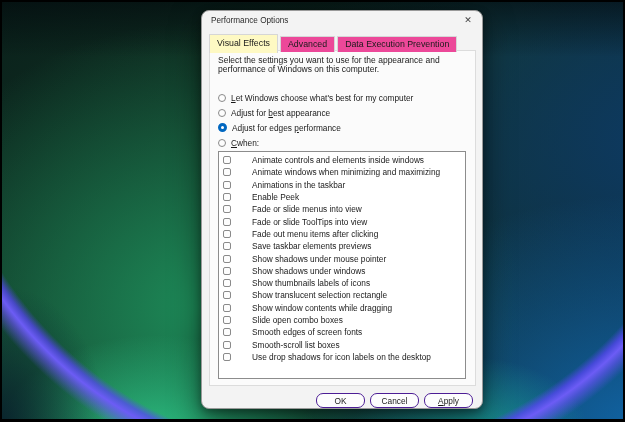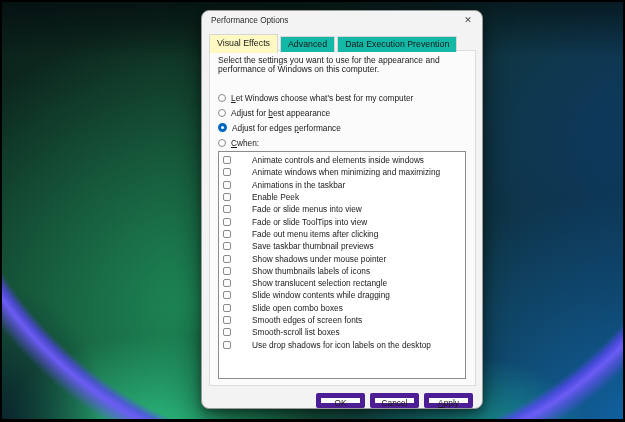--- a/index.html
+++ b/index.html
@@ -21,39 +21,39 @@
   .dialog {
     position:absolute; left:174px; top:10px; width:282px; height:399px;
     background:#f3f3f3; border:1px solid #9a9a9a; border-radius:8px;
     box-shadow:0 12px 30px rgba(0,0,0,0.5), 0 3px 9px rgba(0,0,0,0.35);
     font-size:8.5px; color:#1a1a1a;margin-left:27px;
   }
   .titlebar-title { position:absolute; left:9px; top:5px; font-size:8.2px; color:#2b2b2b; }
   .close-btn { position:absolute; right:6px; top:2px; width:16px; height:14px; text-align:center;
     line-height:14px; font-size:9px; color:#444; cursor:default; }
   .tabs { position:absolute; left:7px; top:23px; display:flex; align-items:flex-end; z-index:3; }
-  .tab { padding:2px 7px 3px 7px; font-size:8.8px; color:#1a1a1a; background:#14b8a6;
+  .tab { padding:2px 7px 3px 7px; font-size:8.8px; color:#1a1a1a; background:#ec4899;
     border:1px solid #d6d6d6; border-bottom:none; margin-right:2px; border-radius:1px 1px 0 0; }
   .tab.active { background:#fef9c3; padding-top:3px; padding-bottom:5px; margin-bottom:-1px; }
   .tabpage { position:absolute; left:7px; top:39px; width:267px; height:336px;
     background:#fbfbfb; border:1px solid #dcdcdc; }
   .desc { position:absolute; left:16px; top:45px; width:258px; line-height:9px; }
   .radios { position:absolute; left:16px; top:79px; display:flex; flex-direction:column; }
   .radio-row { display:flex; align-items:center; height:15px; }
   .radio { width:8px; height:8px; border-radius:50%; border:1px solid #8a8a8a; background:#fdfdfd;
     margin-right:5px; flex:0 0 auto; }
   .radio.selected { border:3px solid #0067c0; background:#fff; width:9px; height:9px; }
   .listbox { position:absolute; left:16px; top:140px; width:248px; height:228px;
     background:#ffffff; border:1px solid #8c8c8c; padding:2px 0 0 4px; overflow:hidden; }
   .check-row { display:flex; align-items:center; height:12.3px;gap:16px; }
   .checkbox { width:8px; height:8px; border:1px solid #8a8a8a; border-radius:2px; background:#fdfdfd;
     margin-right:5px; flex:0 0 auto; }
   .clabel, .rlabel { white-space:nowrap; font-size:8.3px; }
   .footer { position:absolute; right:9px; top:382px; display:flex; gap:5px; }
-  .btn { min-width:49px; height:15px; background:#fdfdfd; border:5px solid #4c1d95; border-radius:2px;
+  .btn { min-width:49px; height:15px; background:#fdfdfd; border:1px solid #4c1d95; border-radius:7px;
     font-family:"Liberation Sans", sans-serif; font-size:8.3px; color:#1a1a1a; text-align:center; padding:0 6px; }
   .key { text-decoration:underline; }
 </style>
 </head>
 <body>
 
 <div class="screen">
   <div class="wallpaper"></div>
 
   <div class="dialog">
@@ -134,42 +134,46 @@
           <span class="clabel">Fade or slide ToolTips into view</span>
         </div>
 
         <div class="check-row">
           <span class="checkbox"></span>
           <span class="clabel">Fade out menu items after clicking</span>
         </div>
 
         <div class="check-row">
           <span class="checkbox"></span>
-          <span class="clabel">Save taskbar thumbnail previews</span>
+          <span class="clabel">Save taskbar elements previews</span>
         </div>
 
         <div class="check-row">
           <span class="checkbox"></span>
           <span class="clabel">Show shadows under mouse pointer</span>
         </div>
 
+        <div class="check-row">
+          <span class="checkbox"></span>
+          <span class="clabel">Show shadows under windows</span>
+        </div>
 
         <div class="check-row">
           <span class="checkbox"></span>
           <span class="clabel">Show thumbnails labels of icons</span>
         </div>
 
         <div class="check-row">
           <span class="checkbox"></span>
           <span class="clabel">Show translucent selection rectangle</span>
         </div>
 
         <div class="check-row">
           <span class="checkbox"></span>
-          <span class="clabel">Slide window contents while dragging</span>
+          <span class="clabel">Show window contents while dragging</span>
         </div>
 
         <div class="check-row">
           <span class="checkbox"></span>
           <span class="clabel">Slide open combo boxes</span>
         </div>
 
         <div class="check-row">
           <span class="checkbox"></span>
           <span class="clabel">Smooth edges of screen fonts</span>

